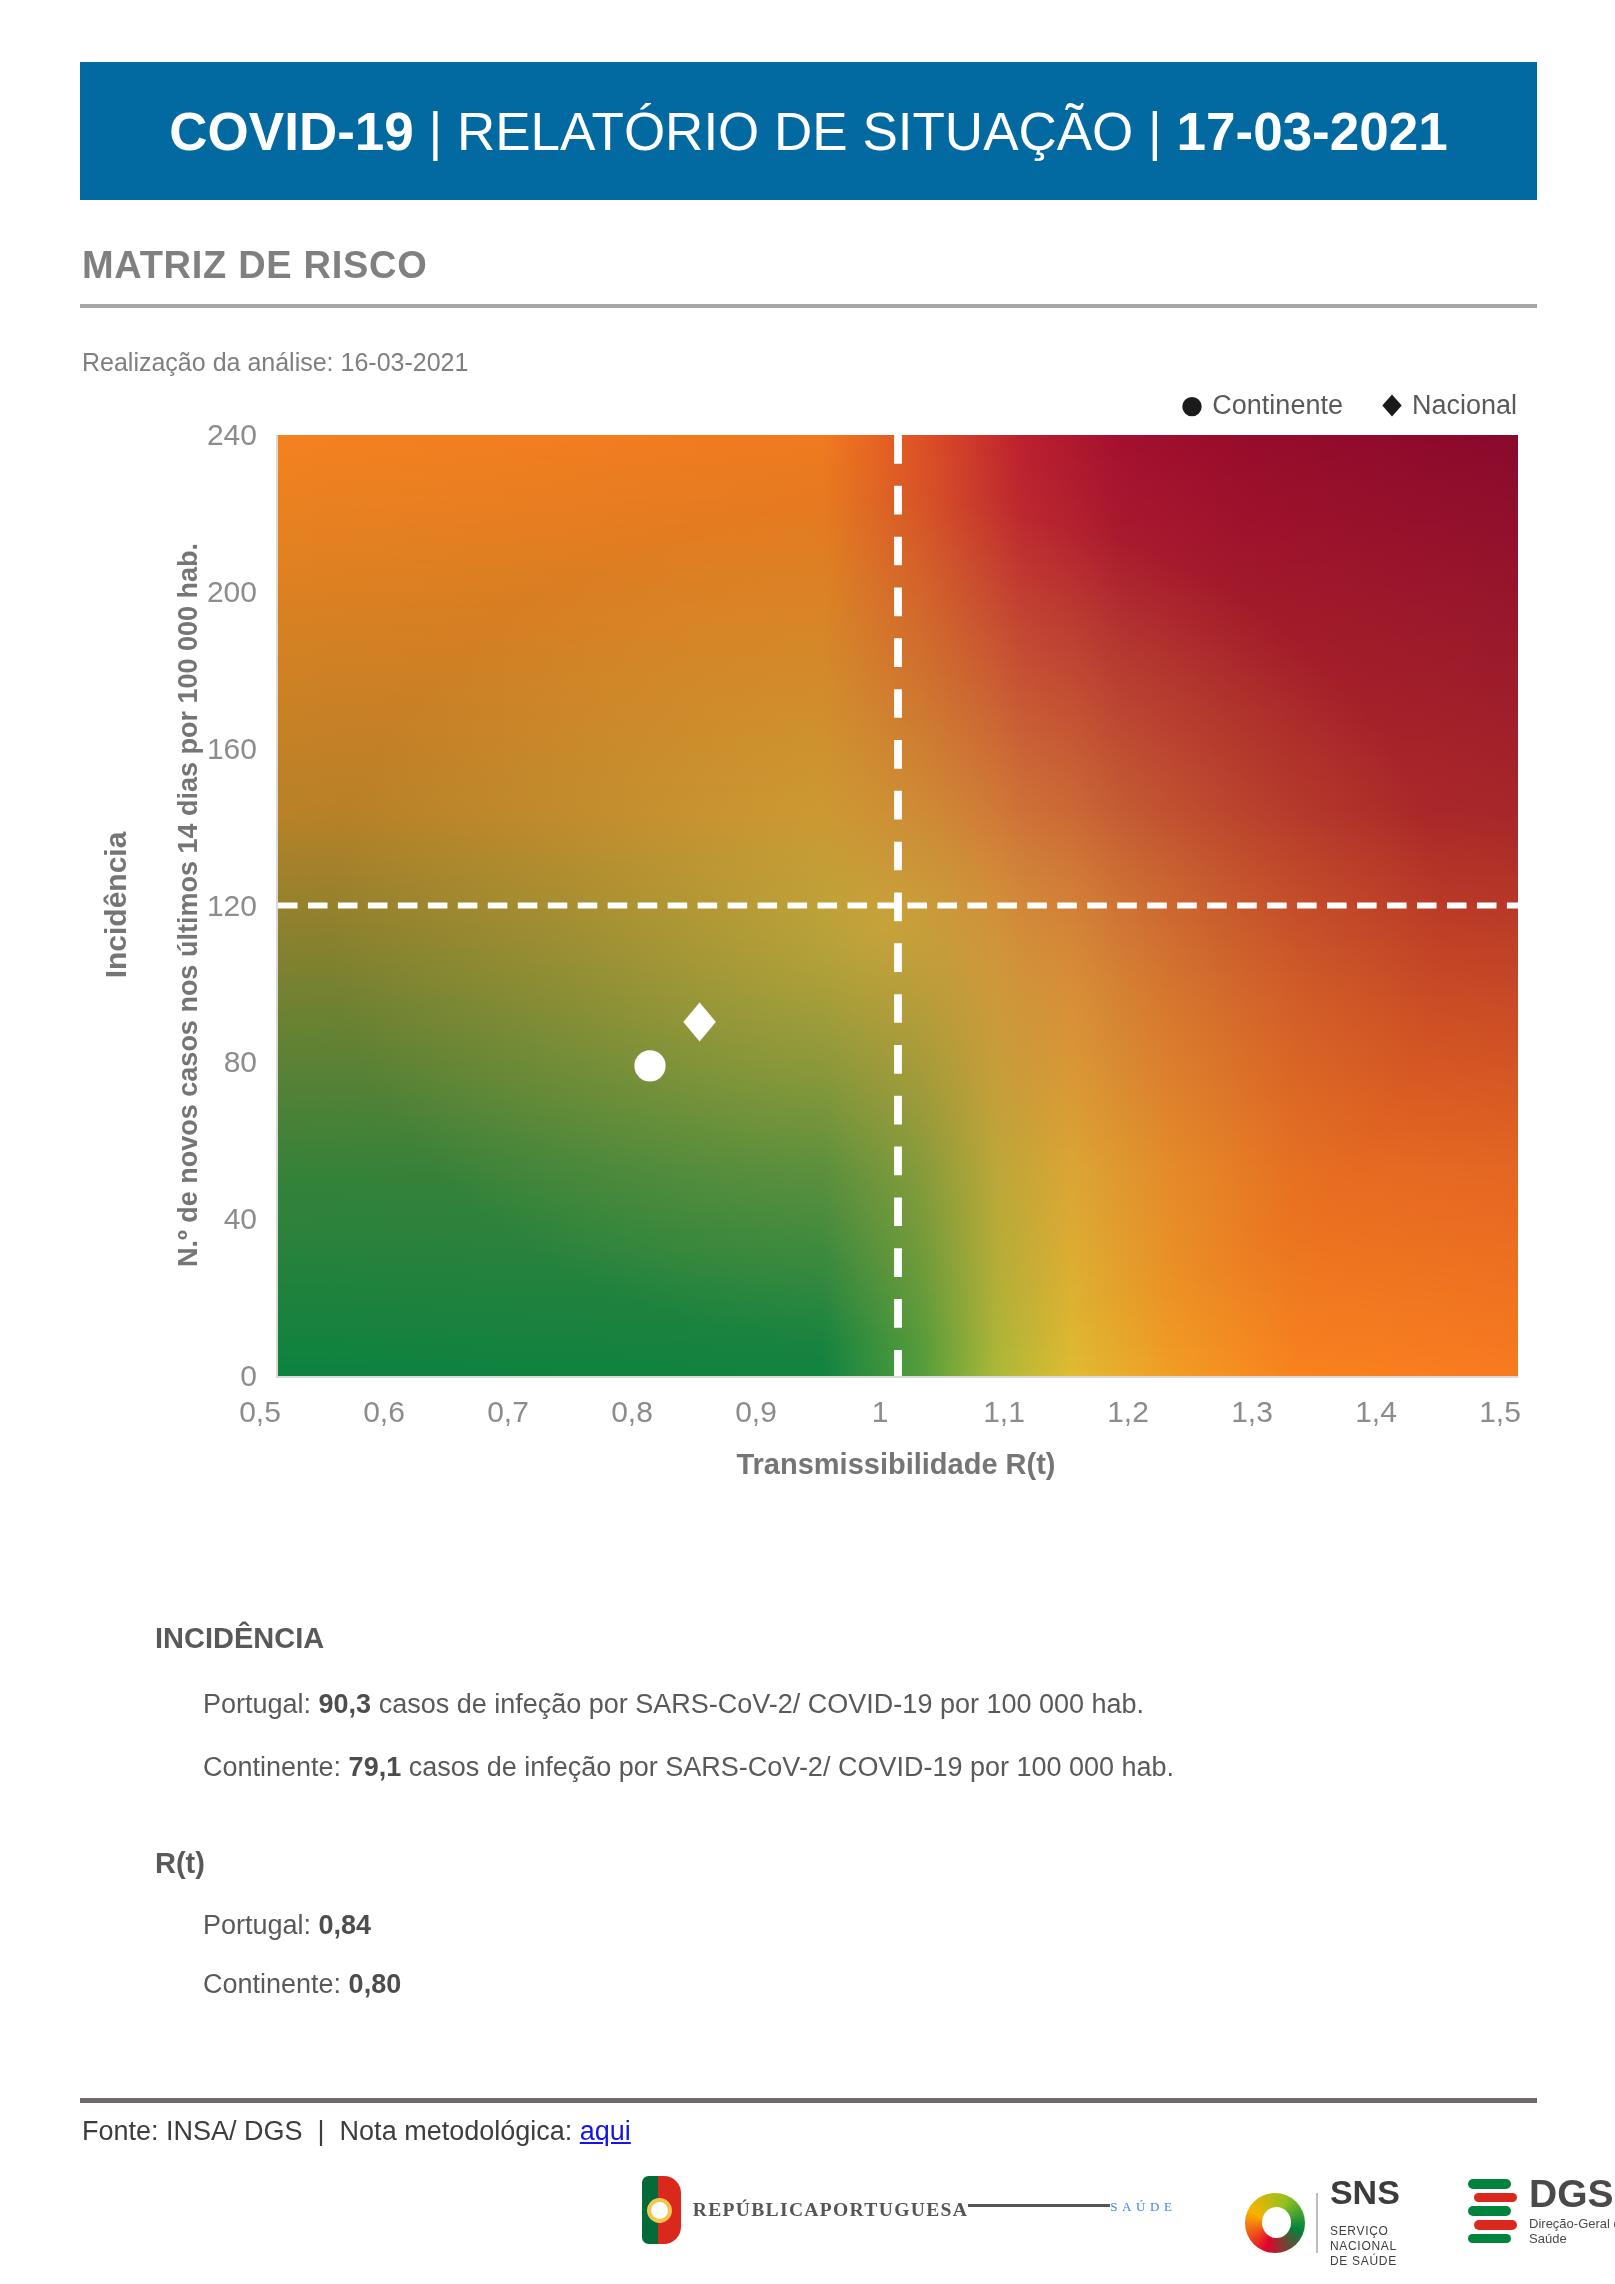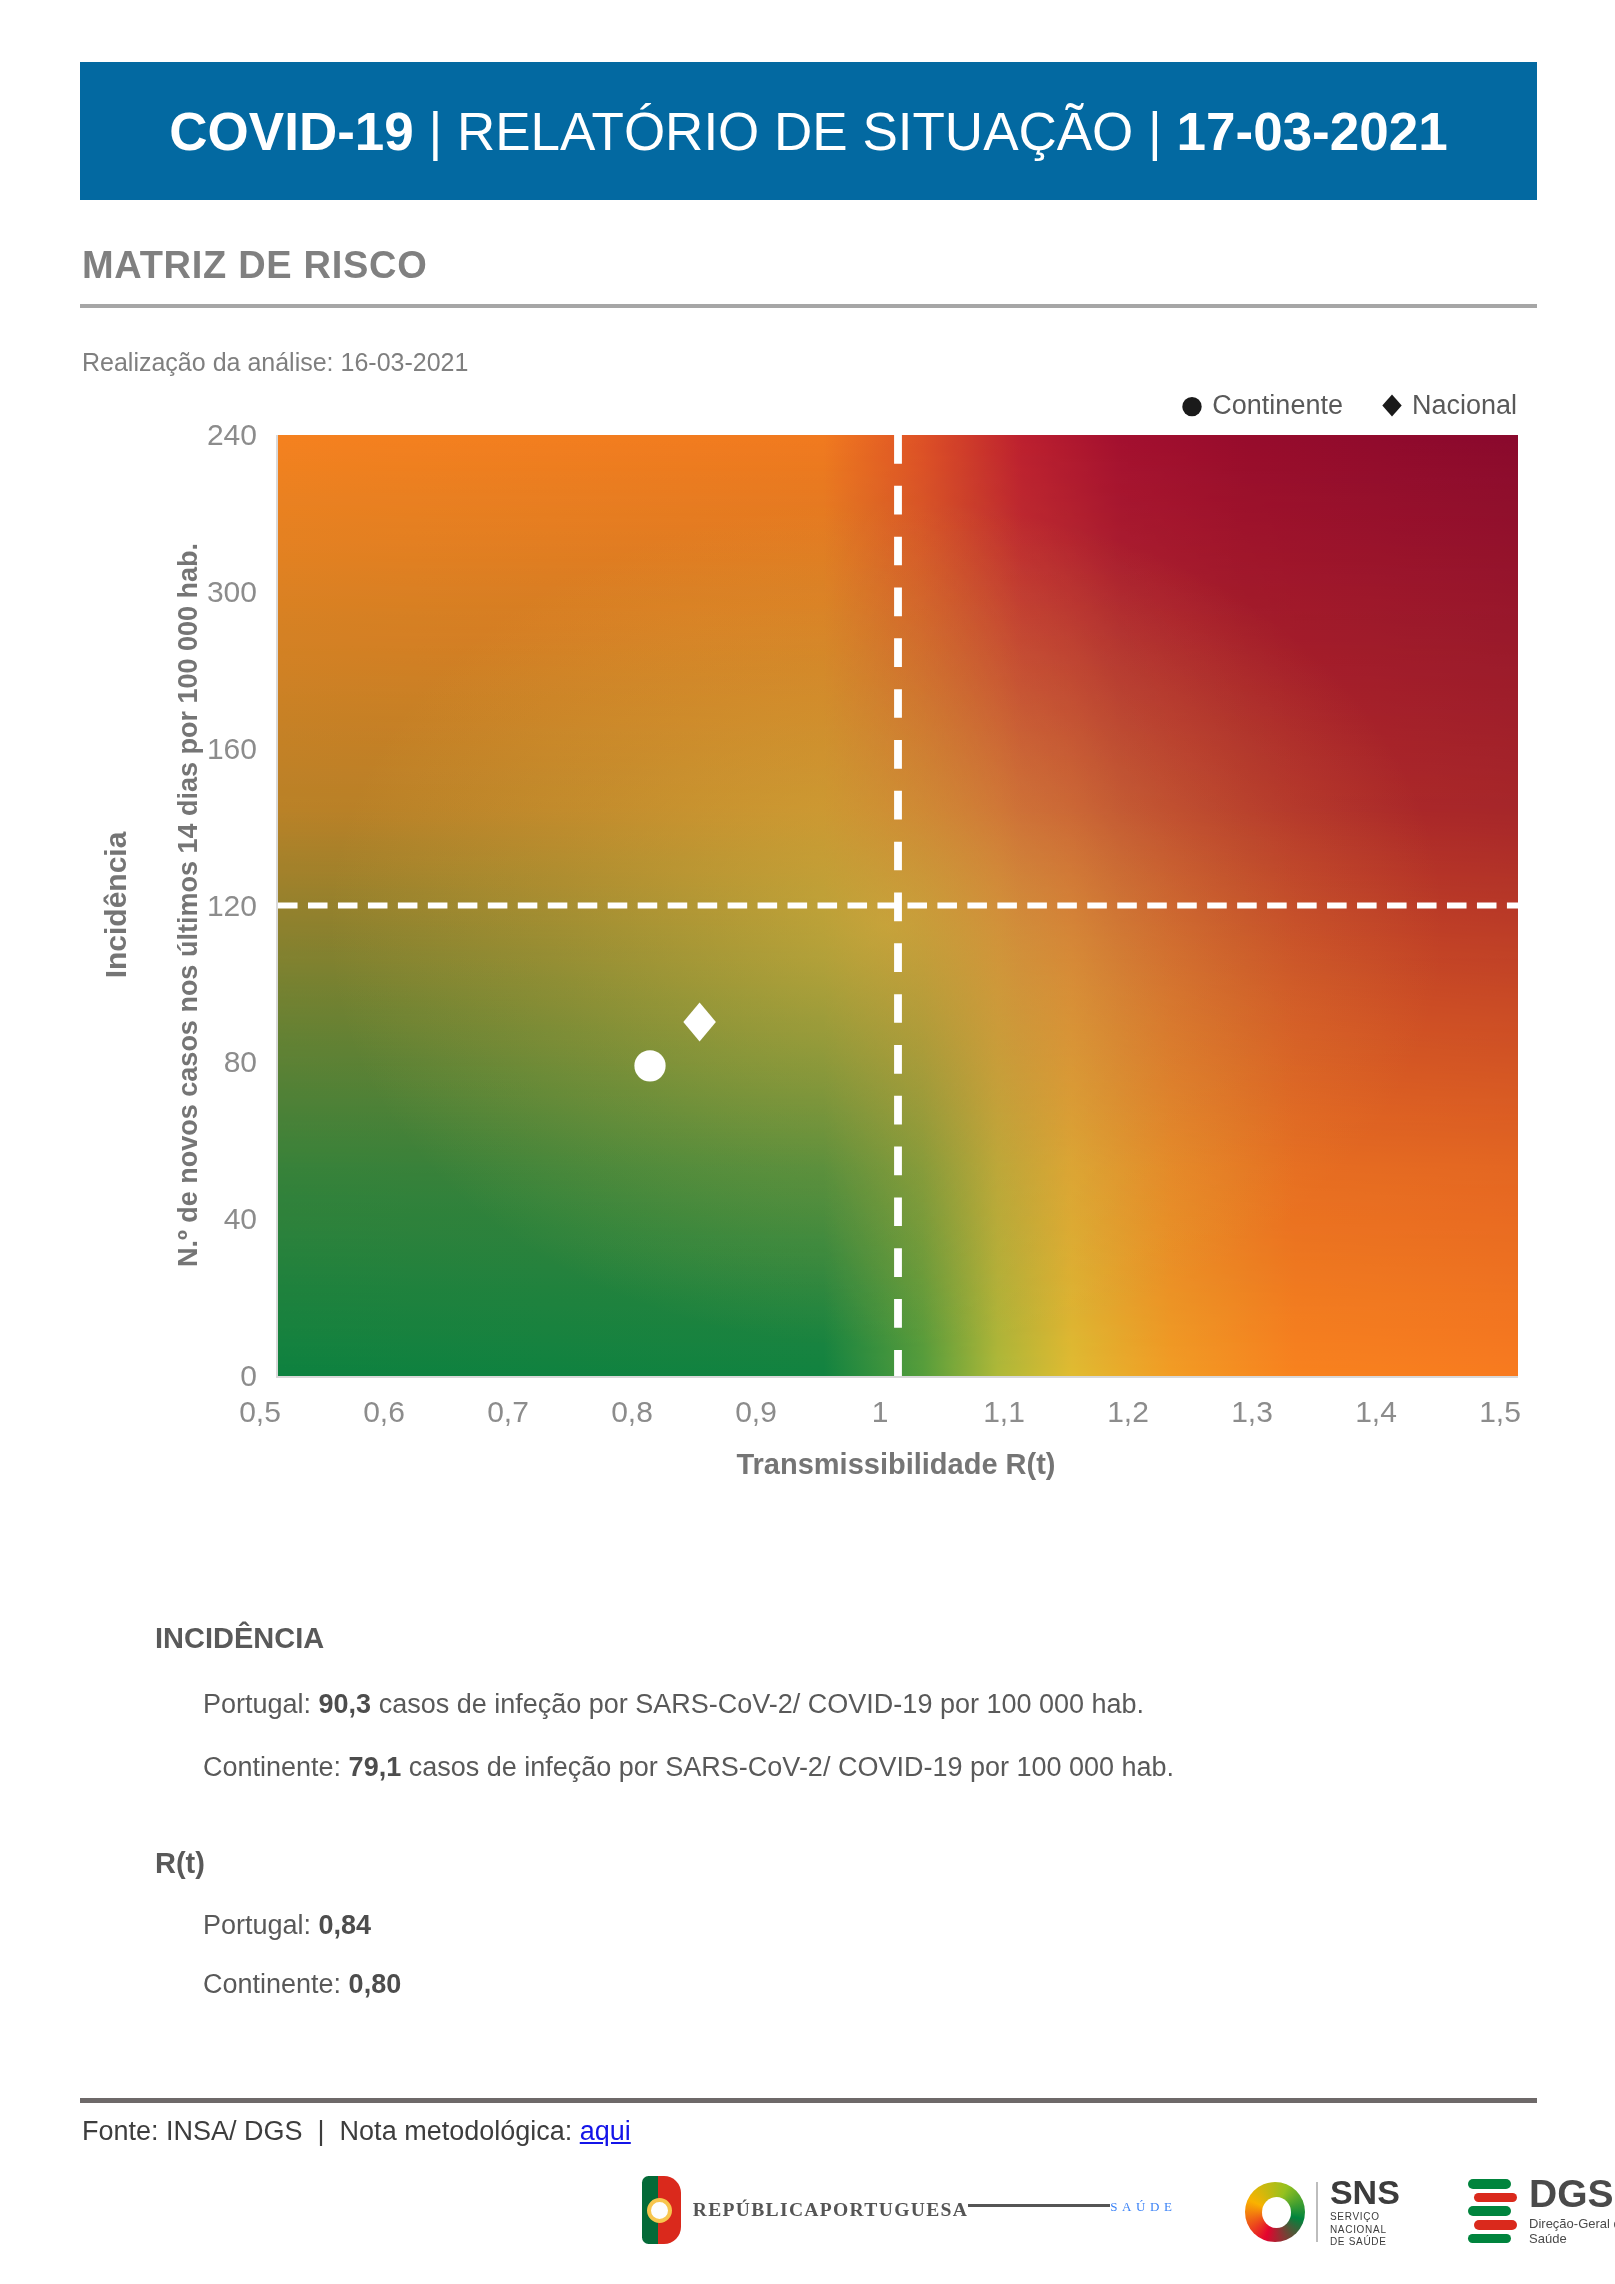--- a/index.html
+++ b/index.html
@@ -65,21 +65,21 @@
   .pt-rule{height:2.6px;background:#555555;margin:5.2px 0 6.5px 0;width:142px;}
   .pt-saude{font-size:13px;letter-spacing:4.6px;color:#3b82f6;}
 
   .sns-circle{width:60px;height:60px;border-radius:50%;position:relative;flex:none;
       background:conic-gradient(from 200deg,#e4032e,#f9b200 95deg,#95c11f 185deg,#00843d 265deg,#e4032e 360deg);}
   .sns-circle::after{content:"";position:absolute;left:17px;top:14.3px;width:29px;height:31px;border-radius:50%;
       background:#ffffff;}
   .sns-sep{width:2px;height:60px;background:#bdbdbd;flex:none;}
   .sns-text{display:flex;flex-direction:column;}
   .sns-name{font-weight:bold;font-size:34px;line-height:0.95;color:#3c3c3c;}
-  .sns-sub{font-size:10px;color:#3c3c3c;line-height:1.25;margin-top:3px;letter-spacing:0.7px;}
+  .sns-sub{font-size:12px;color:#3c3c3c;line-height:1.25;margin-top:16px;letter-spacing:0.7px;}
 
   .dgs-mark{display:flex;flex-direction:column;gap:3.9px;flex:none;}
   .dgs-bar{width:43px;height:9.8px;border-radius:6.5px;}
   .dgs-bar:nth-child(odd){background:#00843d;margin-left:0;}
   .dgs-bar:nth-child(even){background:#da291c;margin-left:6.5px;}
   .dgs-text{display:flex;flex-direction:column;}
   .dgs-row{display:flex;align-items:flex-start;gap:7.8px;}
   .dgs-name{font-weight:bold;font-size:39px;line-height:0.9;color:#4a4a4a;}
   .dgs-since{font-size:9.8px;color:#6a6a6a;border-top:1.3px solid #9a9a9a;border-bottom:1.3px solid #9a9a9a;
              padding:2px 0;margin-top:5.2px;line-height:1.2;text-align:center;}
@@ -118,21 +118,21 @@
         </svg>
       <span>Nacional</span>
     </span>
   </div>
 
   <div class="ylabel1">Incidência</div>
   <div class="ylabel2">N.º de novos casos nos últimos 14 dias por 100 000 hab.</div>
 
   <div class="yticks" id="yticks">
       <span class="tick" style="top: 0%;">240</span>
-      <span class="tick" style="top: 16.6667%;">300</span>
+      <span class="tick" style="top: 16.6667%;">200</span>
       <span class="tick" style="top: 33.3333%;">160</span>
       <span class="tick" style="top: 50%;">120</span>
       <span class="tick" style="top: 66.6667%;">80</span>
       <span class="tick" style="top: 83.3333%;">40</span>
       <span class="tick" style="top: 100%;">0</span>
     </div>
 
   <div class="plot">
     <svg viewBox="0 0 1903 1444" preserveAspectRatio="none">
       <defs>

